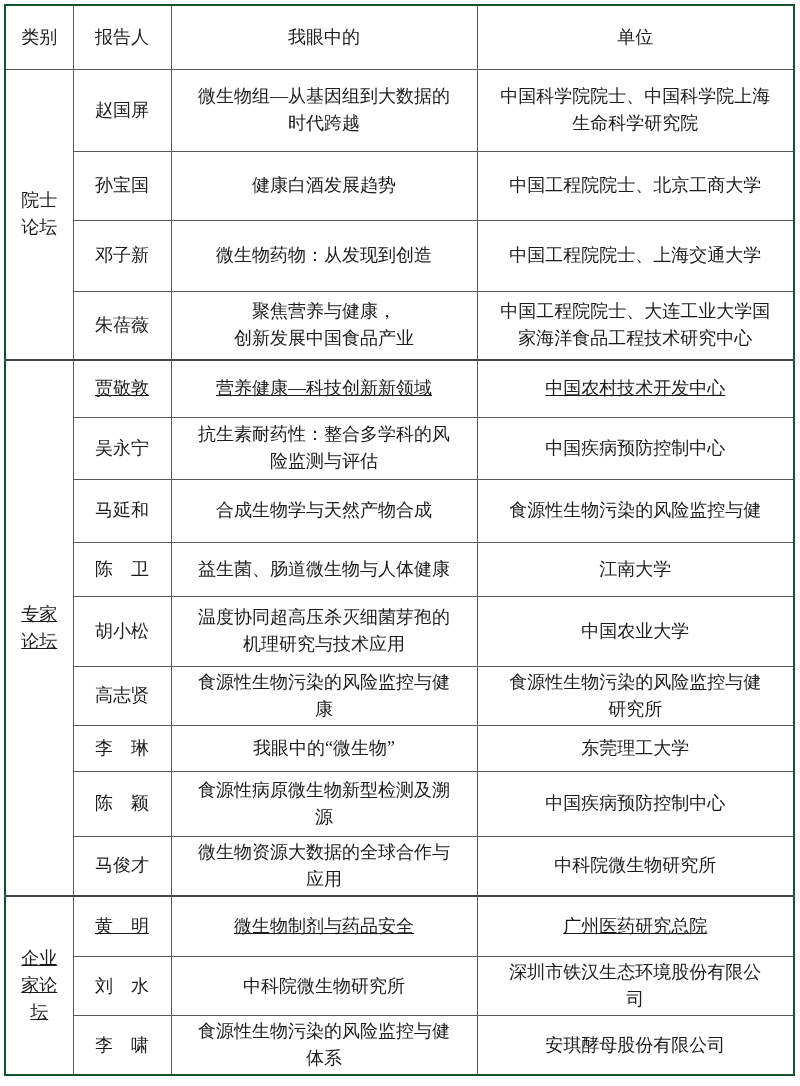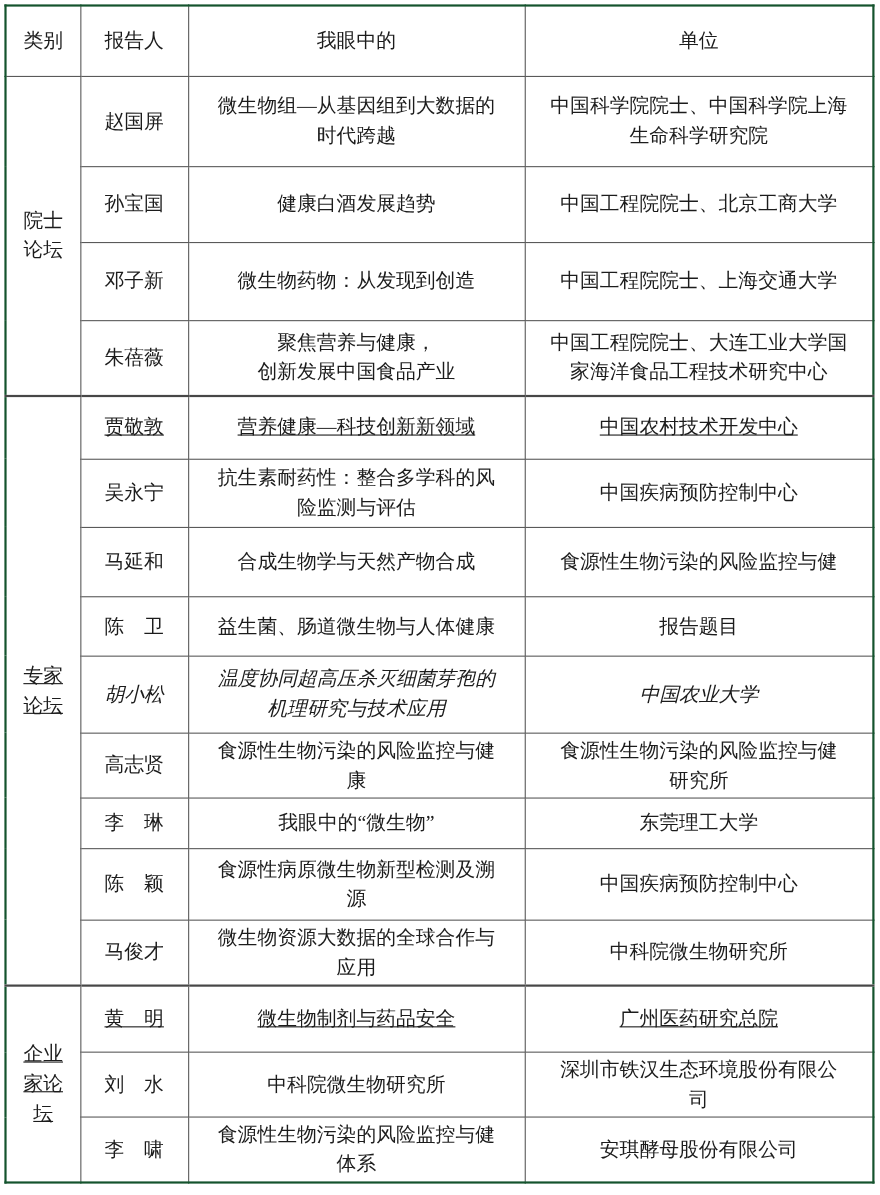--- a/index.html
+++ b/index.html
@@ -106,23 +106,23 @@
         <td>中国疾病预防控制中心</td>
       </tr>
       <tr style="height:63px;">
         <td>马延和</td>
         <td>合成生物学与天然产物合成</td>
         <td>食源性生物污染的风险监控与健</td>
       </tr>
       <tr style="height:54px;">
         <td>陈　卫</td>
         <td>益生菌、肠道微生物与人体健康</td>
-        <td>报告题目</td>
+        <td>江南大学</td>
       </tr>
-      <tr style="height:70px;font-style:italic;">
+      <tr style="height:70px;">
         <td>胡小松</td>
         <td>温度协同超高压杀灭细菌芽孢的
 机理研究与技术应用</td>
         <td>中国农业大学</td>
       </tr>
       <tr style="height:55px;">
         <td>高志贤</td>
         <td>食源性生物污染的风险监控与健
 康</td>
         <td>食源性生物污染的风险监控与健

